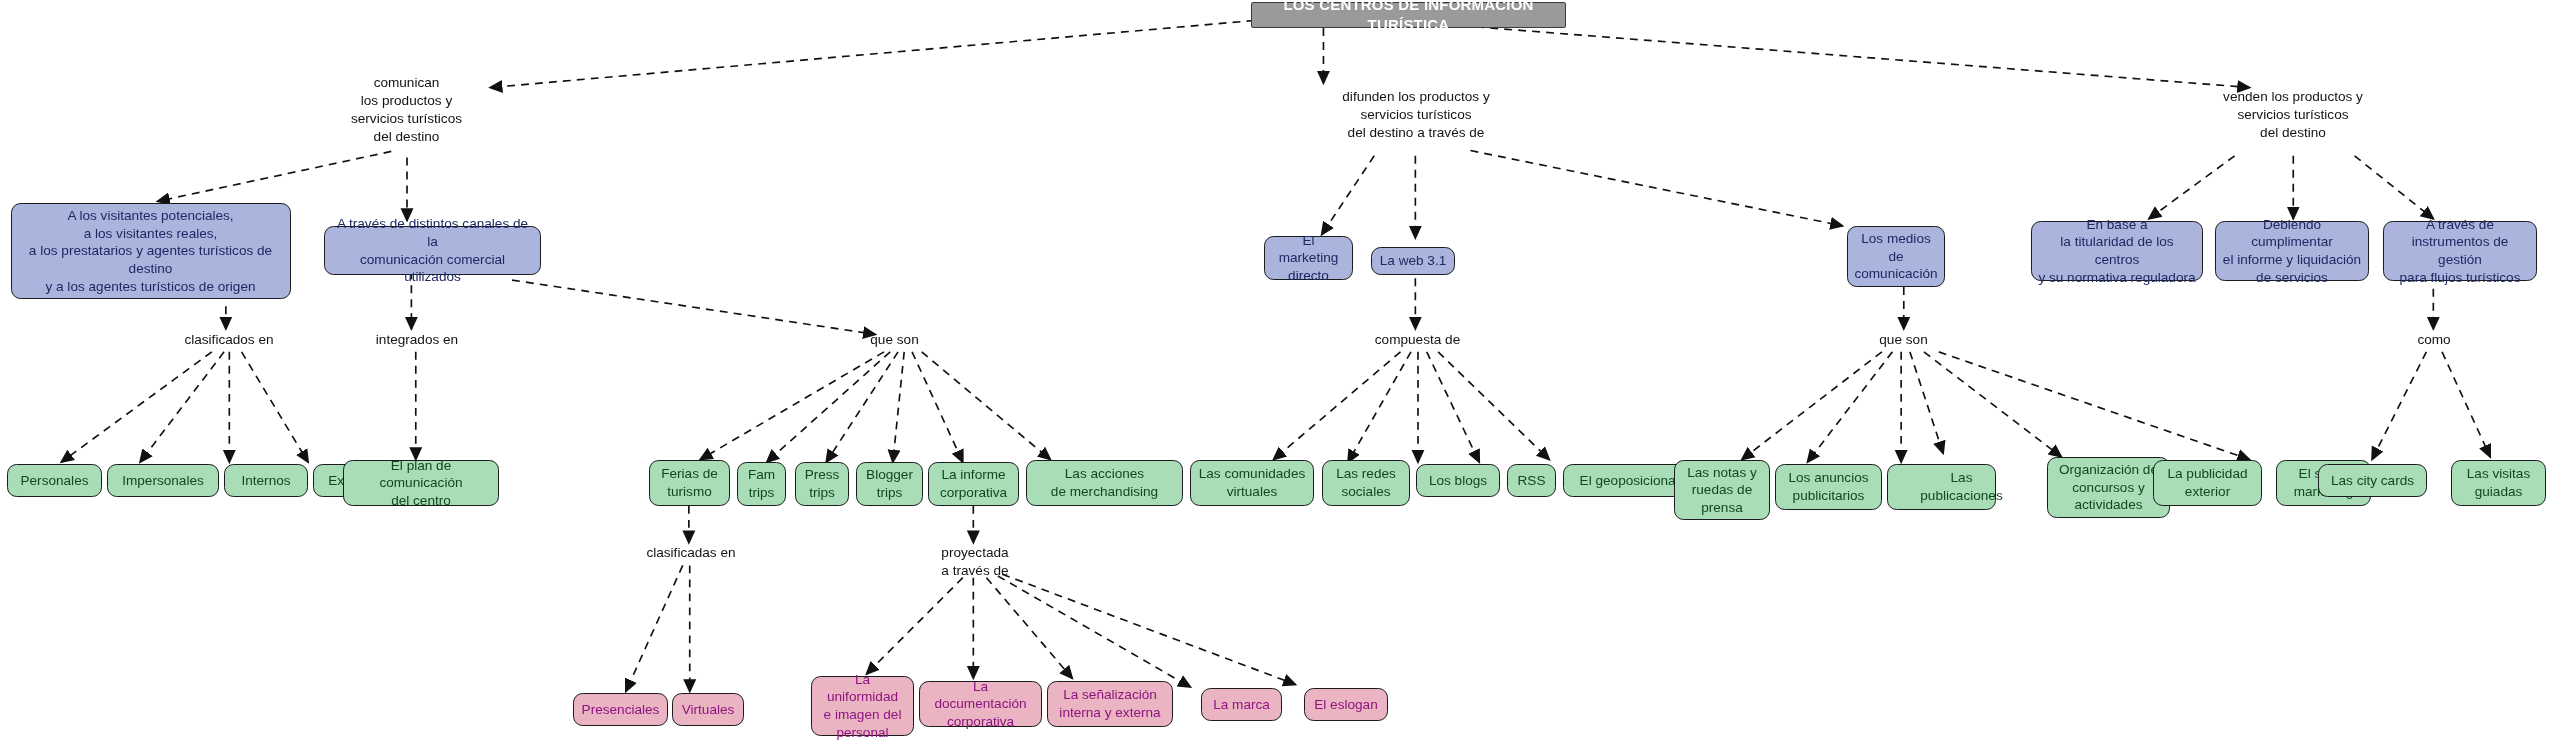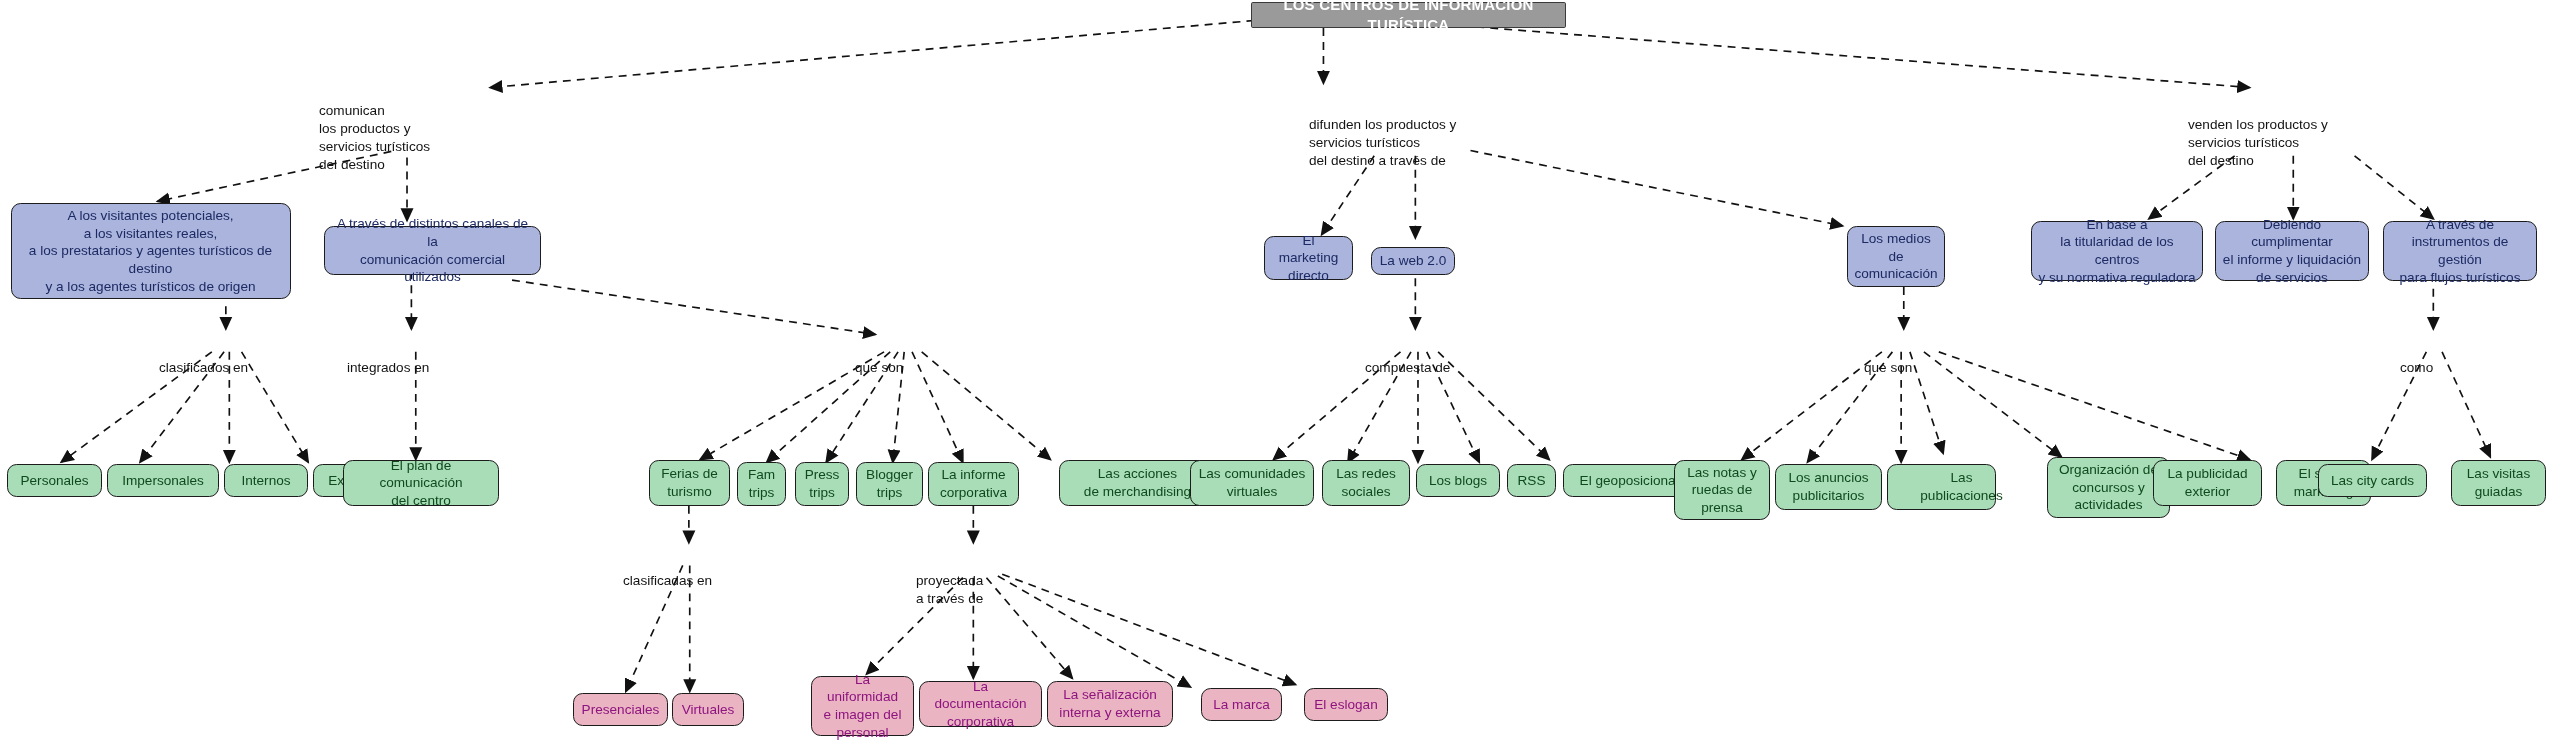--- a/index.html
+++ b/index.html
@@ -13,21 +13,21 @@
         border-radius:9.6px;line-height:1.30;padding:4.4px 6.1px;}
   .node span{display:block;width:100%;}
 
   .n-title{background:#9a9a9a;border:1.8px solid #3a3a3a;border-radius:1.8px;
            color:#ffffff;font-weight:bold;font-size:15px;letter-spacing:0.2px;}
   .n-blue{background:#aab4dc;color:#1d2a63;font-size:13.6px;}
   .n-green{background:#a8ddb8;color:#104a1c;font-size:13.6px;}
   .n-pink{background:#eab4c2;color:#8e1480;font-size:13.6px;}
 
   .label{position:absolute;color:#131313;font-size:13.6px;line-height:1.33;
-         white-space:pre-line;margin-top:28px;}
+         text-align:center;white-space:pre-line;}
 </style>
 </head>
 <body>
 
 <div id="canvas">
 
   <svg class="links" viewBox="0 0 2943 850">
     <defs>
       <marker id="ah" markerWidth="9" markerHeight="9" refX="7.4" refY="4.5" orient="auto" markerUnits="strokeWidth">
         <path d="M0,0.6 L8.6,4.5 L0,8.4 z" fill="#111111"></path>
@@ -168,21 +168,21 @@
 trips</span>
   </div>
   <div class="node n-green" style="left:856px;top:462px;width:67px;height:44px;">
     <span style="white-space:pre-line;">Blogger
 trips</span>
   </div>
   <div class="node n-green" style="left:928px;top:462px;width:91px;height:44px;">
     <span style="white-space:pre-line;">La informe
 corporativa</span>
   </div>
-  <div class="node n-green" style="left:1026px;top:460px;width:157px;height:46px;margin-left:33px;">
+  <div class="node n-green" style="left:1026px;top:460px;width:157px;height:46px;">
     <span style="white-space:pre-line;">Las acciones
 de merchandising</span>
   </div>
 
   <div class="node n-pink" style="left:573px;top:693px;width:95px;height:33px;">
     <span>Presenciales</span>
   </div>
   <div class="node n-pink" style="left:672px;top:693px;width:72px;height:33px;">
     <span>Virtuales</span>
   </div>
@@ -204,21 +204,21 @@
   </div>
   <div class="node n-pink" style="left:1304px;top:688px;width:84px;height:33px;">
     <span>El eslogan</span>
   </div>
 
   <div class="node n-blue" style="left:1264px;top:236px;width:89px;height:44px;">
     <span style="white-space:pre-line;">El marketing
 directo</span>
   </div>
   <div class="node n-blue" style="left:1371px;top:247px;width:84px;height:28px;">
-    <span>La web 2.0</span>
+    <span>La web 3.1</span>
   </div>
 
   <div class="node n-green" style="left:1190px;top:460px;width:124px;height:46px;">
     <span style="white-space:pre-line;">Las comunidades
 virtuales</span>
   </div>
   <div class="node n-green" style="left:1322px;top:460px;width:88px;height:46px;">
     <span style="white-space:pre-line;">Las redes
 sociales</span>
   </div>

